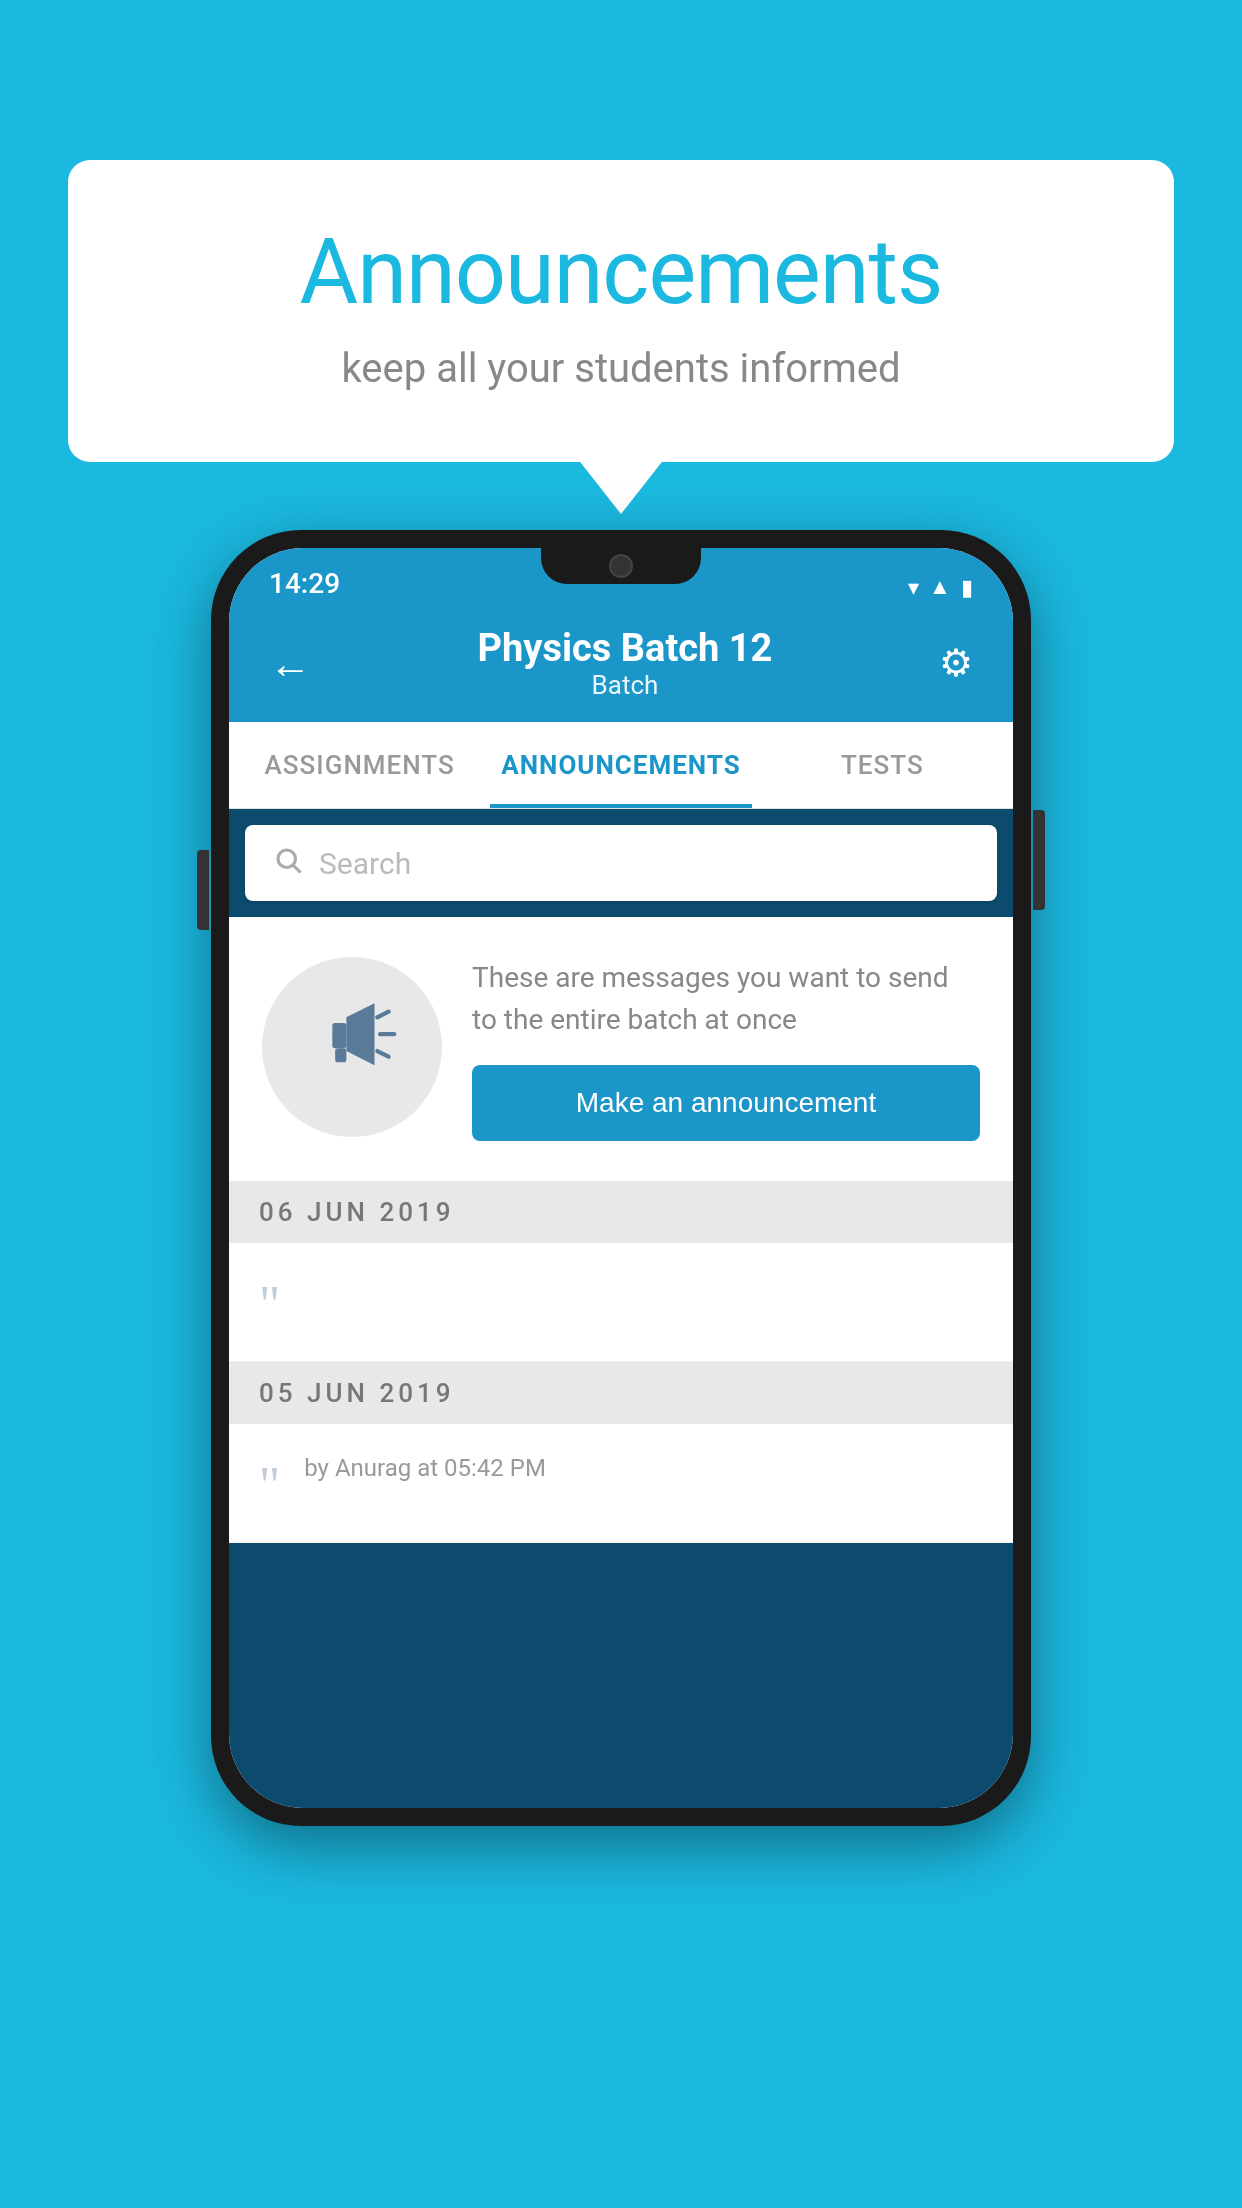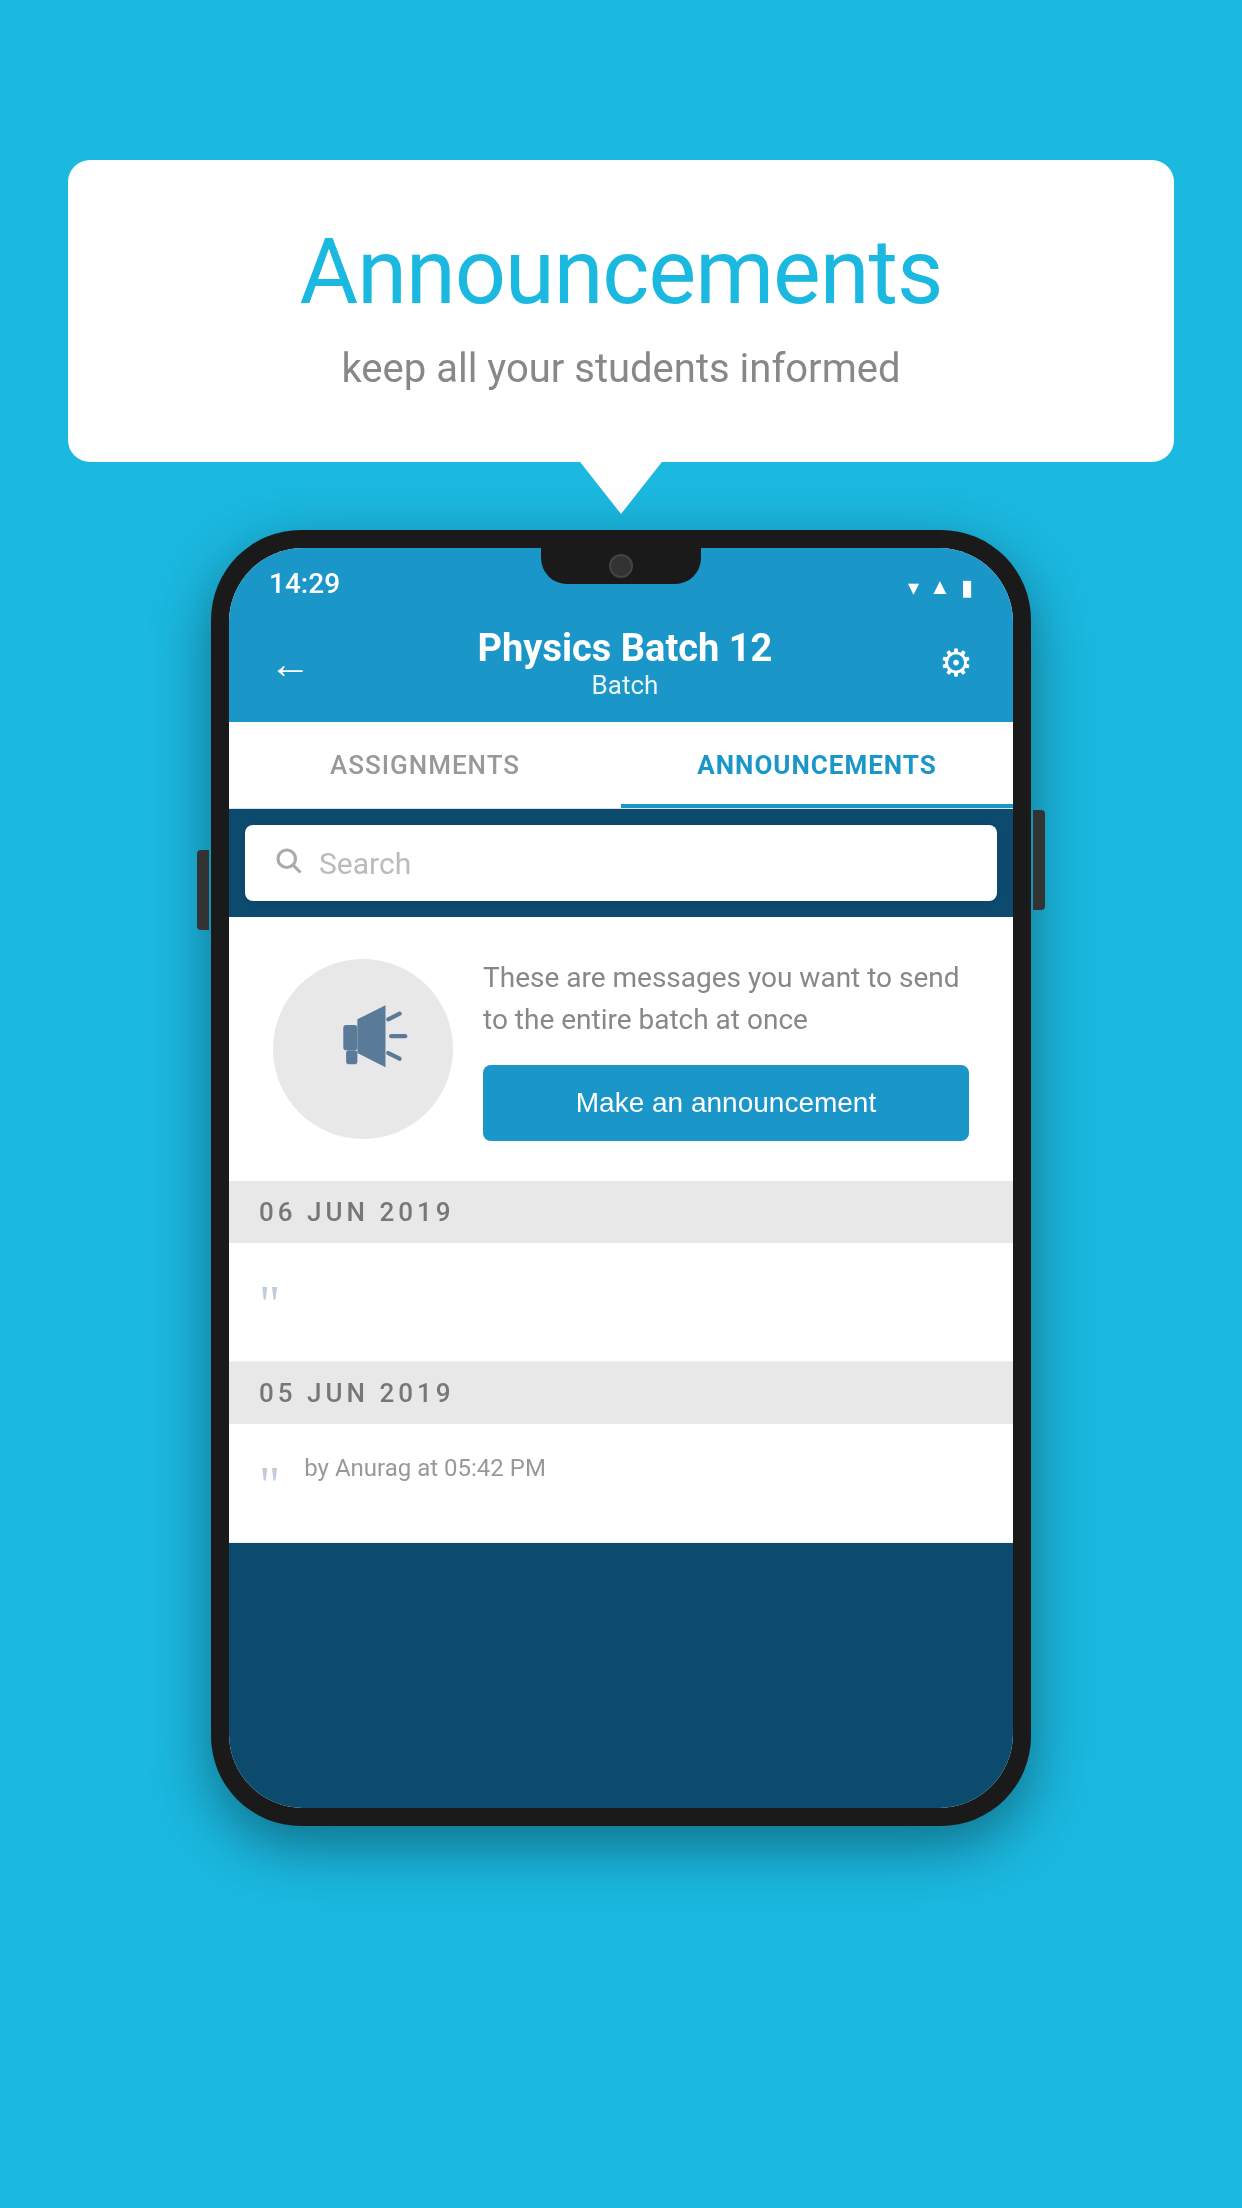--- a/index.html
+++ b/index.html
@@ -252,23 +252,23 @@
 
     .search-input-text {
       font-size: 30px;
       color: #bbb;
     }
 
     
     .promo-block {
       background: white;
       margin: 0 0 0 0;
-      padding: 40px 44px;
-      display: flex;
-      align-items: center;
+      padding: 40px 33px;
+      display: flex;
+      align-items: flex-start;
       gap: 30px;
     }
 
     .promo-icon-circle {
       width: 180px;
       height: 180px;
       background: #e8e8e8;
       border-radius: 50%;
       flex-shrink: 0;
       display: flex;
@@ -389,20 +389,21 @@
           <div class="header-center">
             <div class="header-title">Physics Batch 12</div>
             <div class="header-subtitle">Batch</div>
           </div>
           <div class="settings-btn">⚙</div>
         </div>
 
         <div class="tabs-bar">
           <div class="tab-item">ASSIGNMENTS</div>
           <div class="tab-item active">ANNOUNCEMENTS</div>
+          <div class="tab-item">TESTS</div>
         </div>
 
         <div class="content-area">
 
           <div class="search-bar">
             <span class="search-icon-svg">
               <svg width="30" height="30" viewBox="0 0 24 24" fill="none" stroke="#aaa" stroke-width="2.5">
                 <circle cx="11" cy="11" r="7"></circle>
                 <line x1="16.5" y1="16.5" x2="22" y2="22"></line>
               </svg>

